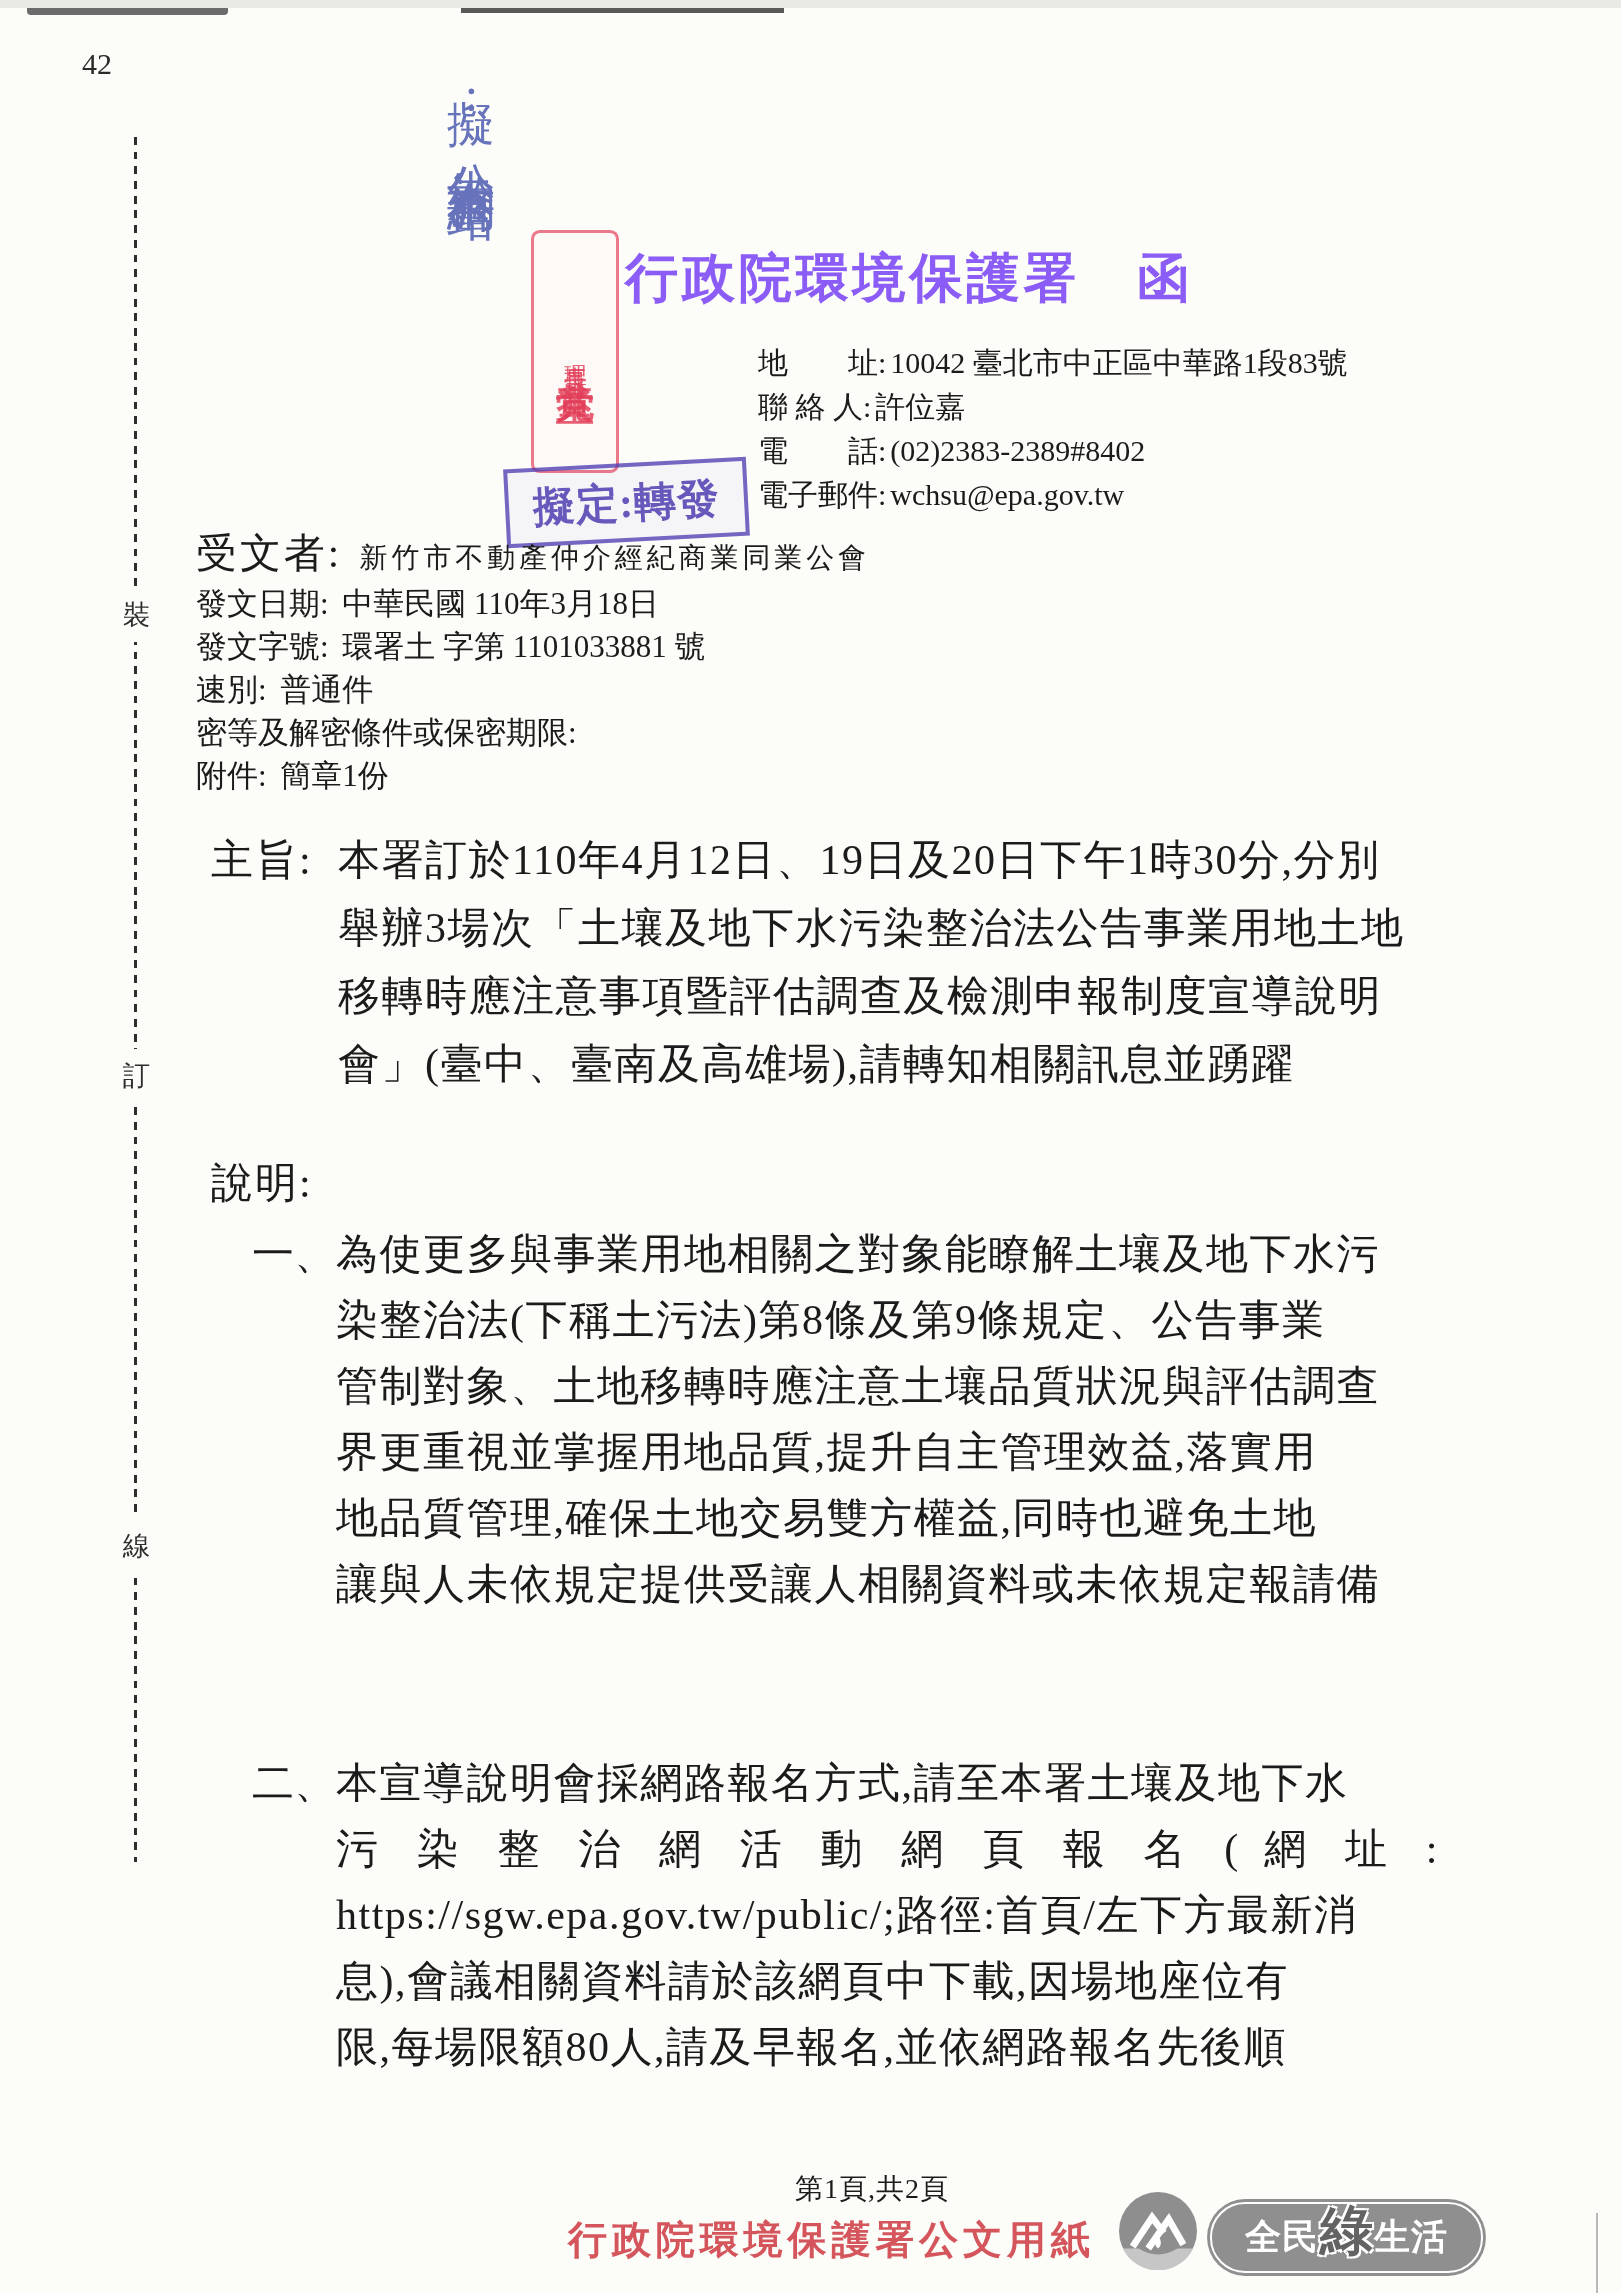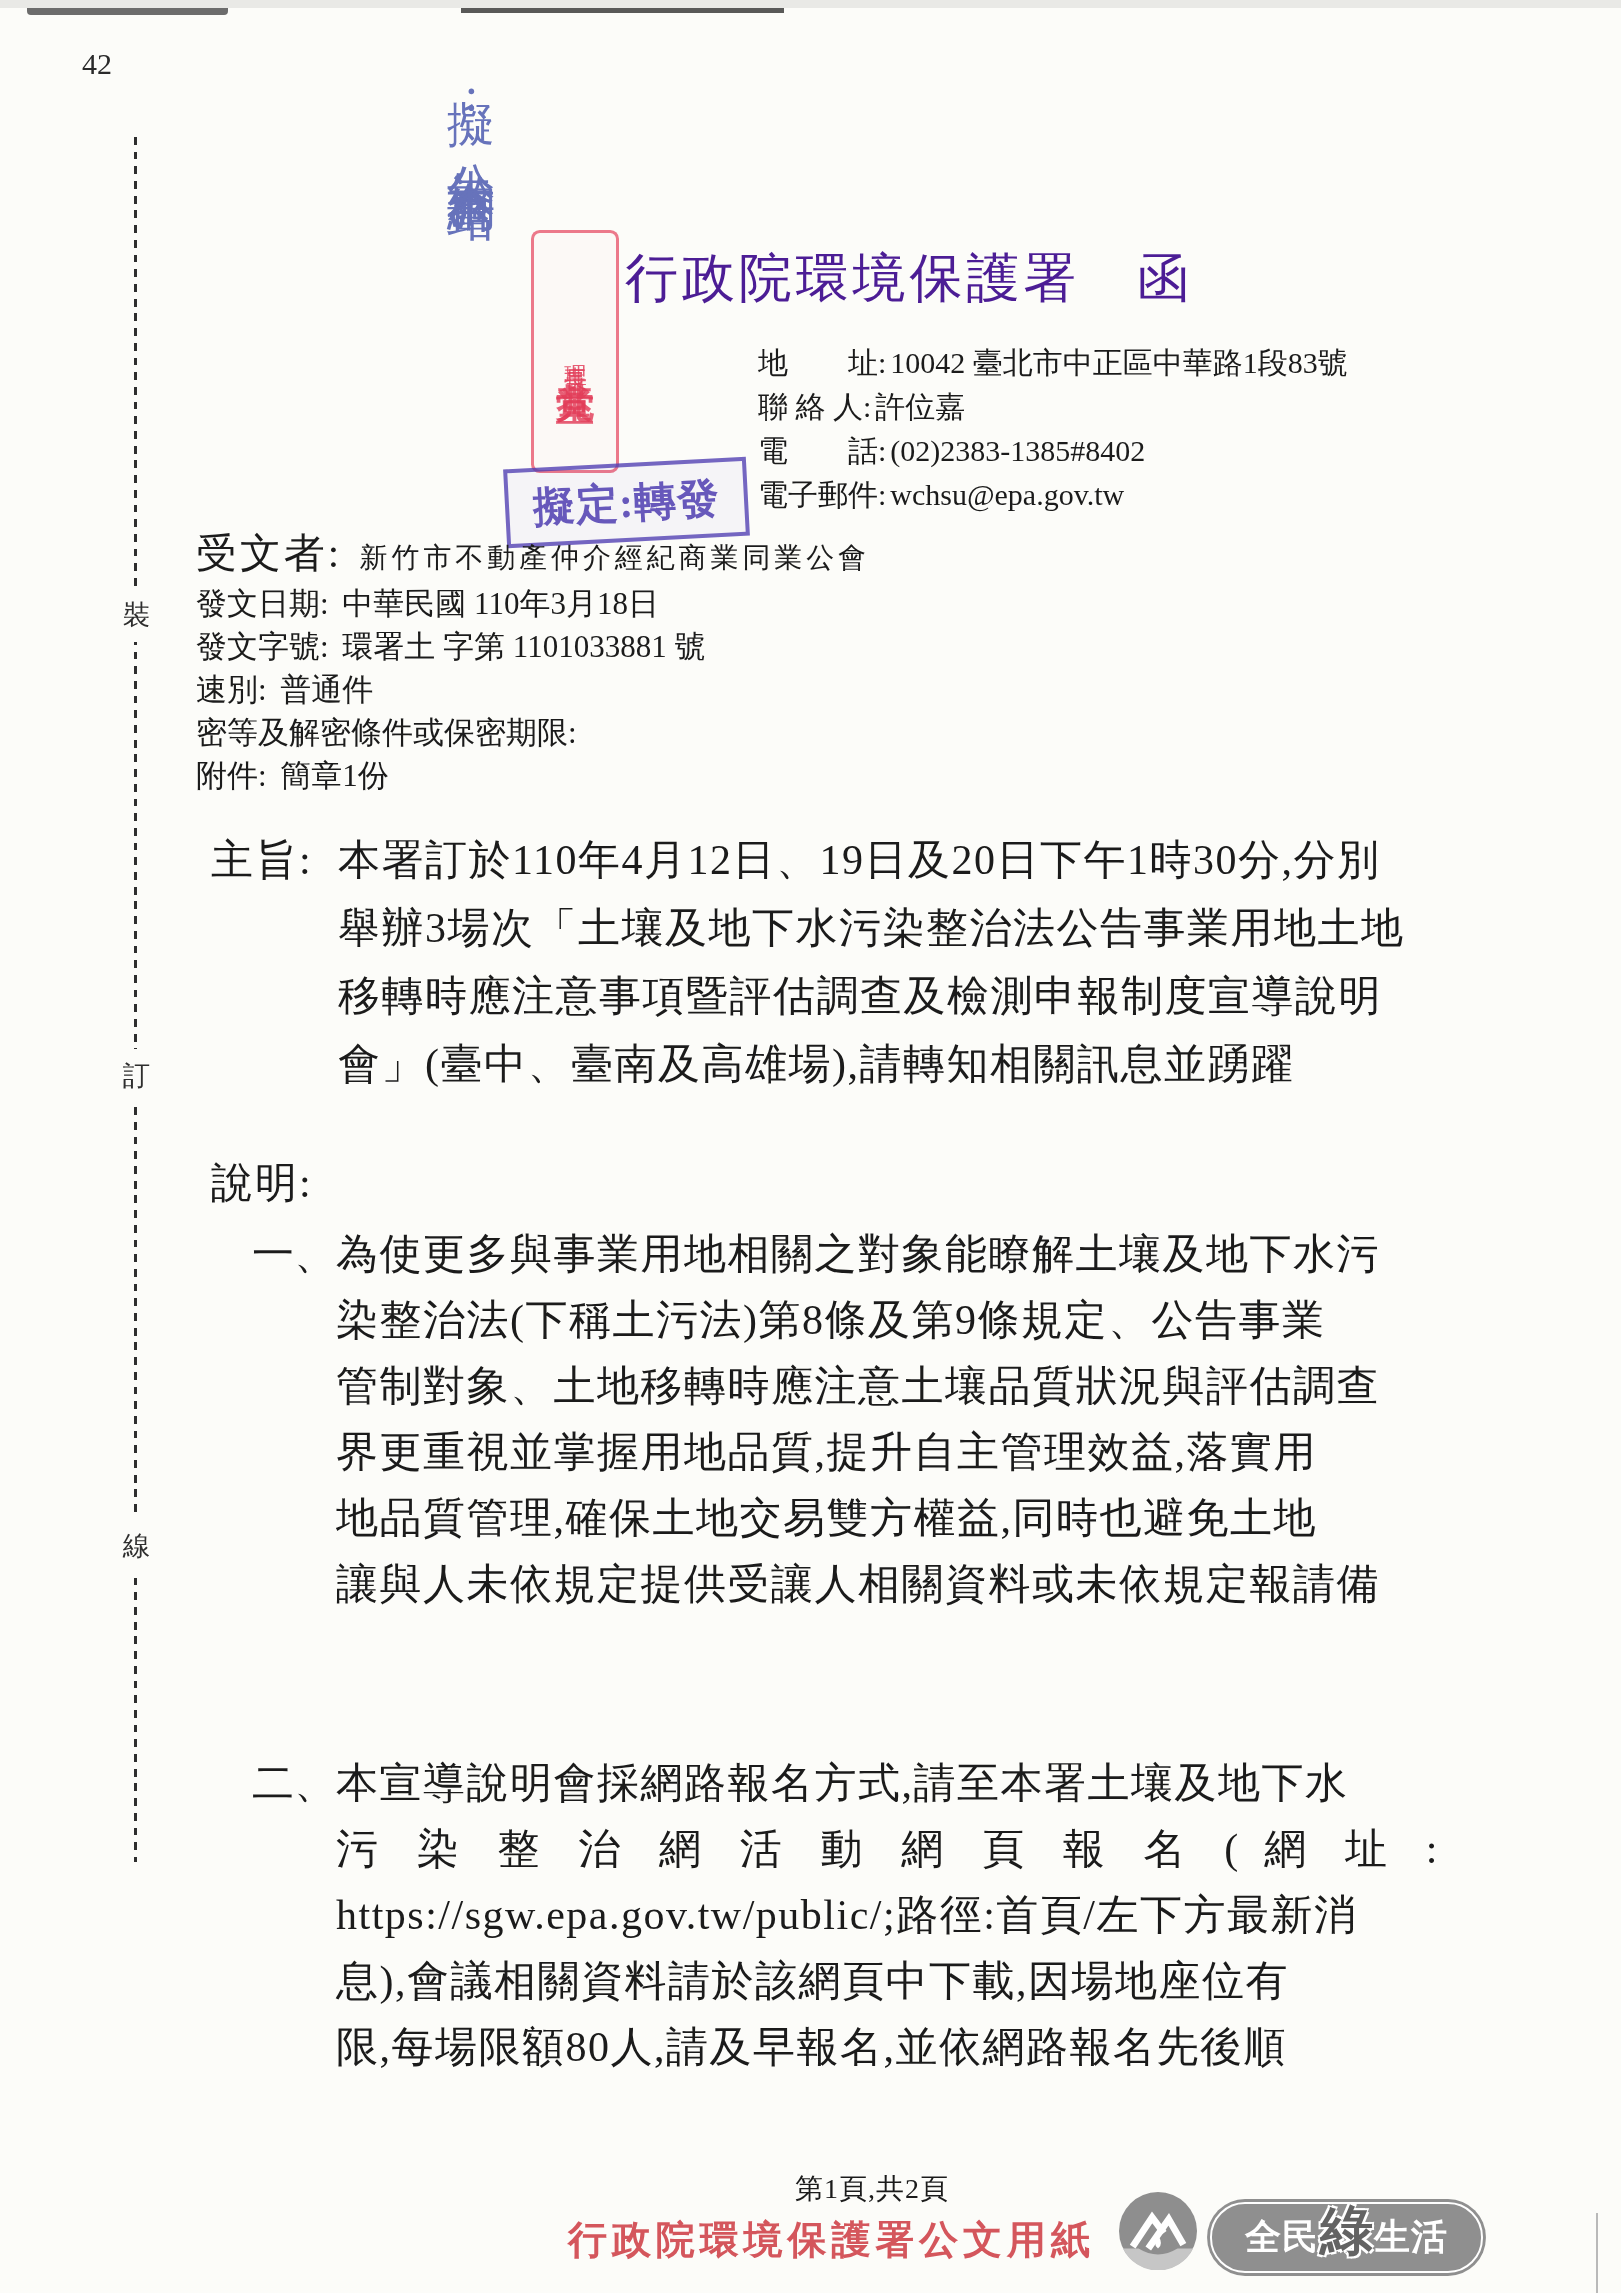--- a/index.html
+++ b/index.html
@@ -48,21 +48,21 @@
   .blue-stamp{
     position:absolute;left:505px;top:455px;width:235px;height:71px;
     border:4.9px solid rgba(80,62,178,.78);
     display:flex;align-items:center;justify-content:center;
     transform:rotate(-3deg);
     color:rgba(78,60,176,.85);font-size:42px;font-weight:700;letter-spacing:1px;
     background:rgba(120,105,220,.05);
   }
 
   
-  .doc-title{position:absolute;left:625px;top:235px;font-size:53px;letter-spacing:3.9px;color:#4c1d95;white-space:nowrap;}
+  .doc-title{position:absolute;left:625px;top:235px;font-size:53px;letter-spacing:3.9px;color:#8b5cf6;white-space:nowrap;font-weight:bold;}
   .contact-info{position:absolute;left:758px;top:333px;font-size:30px;}
   .contact-row{height:44px;line-height:44px;white-space:nowrap;}
   .contact-label{display:inline-block;white-space:pre;}
   .contact-colon{display:inline-block;}
   .contact-value{display:inline-block;margin-left:3.9px;}
 
   
   .recipient-row{position:absolute;left:196px;top:518px;white-space:nowrap;display:flex;align-items:baseline;}
   .recipient-label{font-size:41px;letter-spacing:2.9px;}
   .recipient-value{font-size:28px;letter-spacing:3.9px;margin-left:17.6px;}
@@ -126,21 +126,21 @@
   <div class="doc-title">行政院環境保護署　函</div>
 
   <div class="contact-info">
     <div class="contact-row">
       <span class="contact-label">地　　址</span><span class="contact-colon">:</span><span class="contact-value">10042 臺北市中正區中華路1段83號</span>
     </div>
     <div class="contact-row">
       <span class="contact-label">聯 絡 人</span><span class="contact-colon">:</span><span class="contact-value">許位嘉</span>
     </div>
     <div class="contact-row">
-      <span class="contact-label">電　　話</span><span class="contact-colon">:</span><span class="contact-value">(02)2383-1385#8402</span>
+      <span class="contact-label">電　　話</span><span class="contact-colon">:</span><span class="contact-value">(02)2383-2389#8402</span>
     </div>
     <div class="contact-row">
       <span class="contact-label">電子郵件</span><span class="contact-colon">:</span><span class="contact-value">wchsu@epa.gov.tw</span>
     </div>
   </div>
 
   <div class="recipient-row">
     <span class="recipient-label">受文者:</span>
     <span class="recipient-value">新竹市不動產仲介經紀商業同業公會</span>
   </div>

